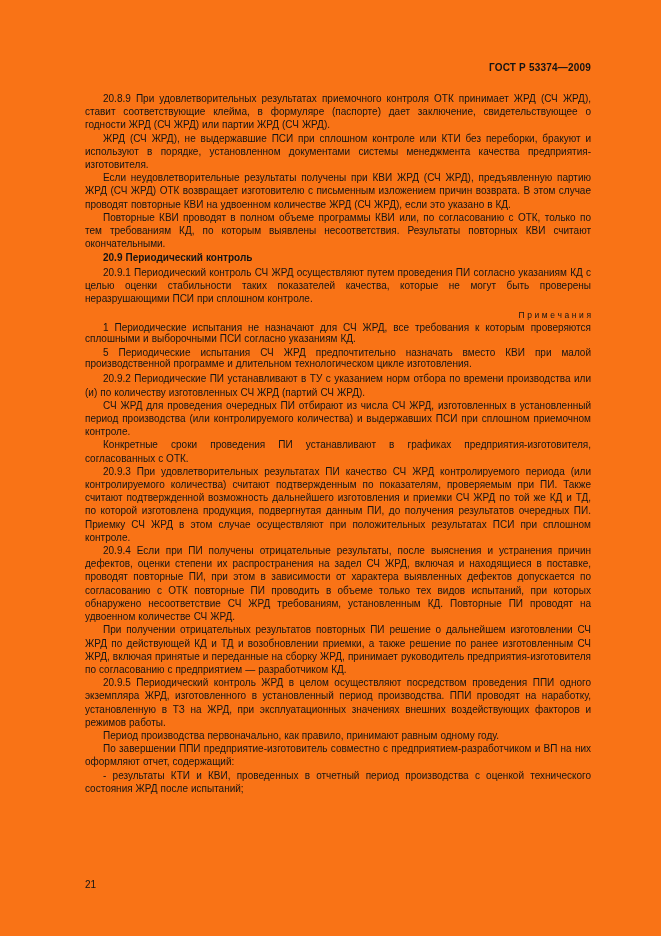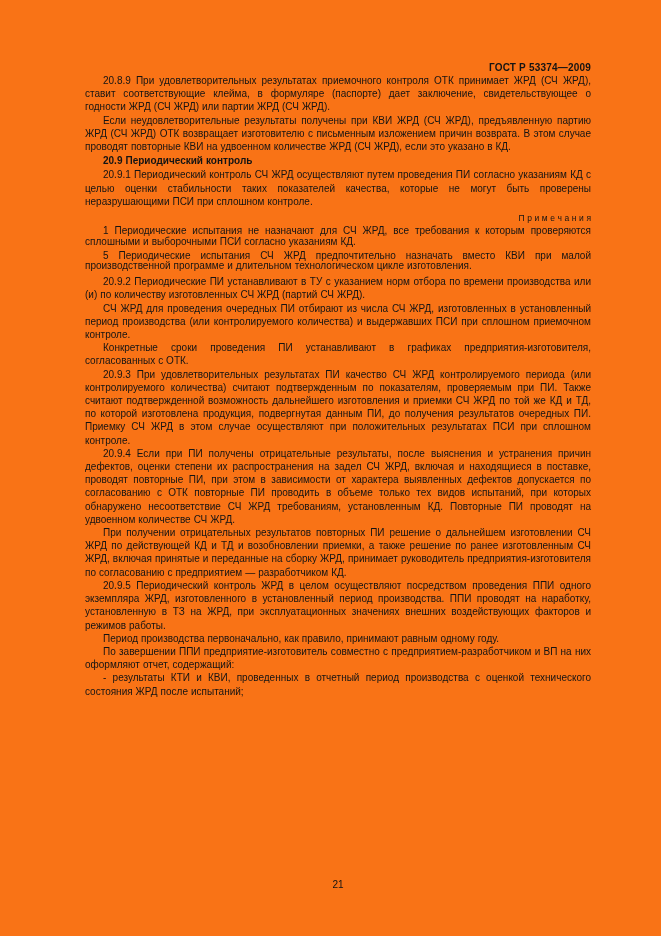--- a/index.html
+++ b/index.html
@@ -18,21 +18,21 @@
     top: 62px;
     left: 85px;
     width: 506px;
     text-align: right;
     font-size: 10px;
     font-weight: bold;
     letter-spacing: 0.2px;
   }
   .content {
     position: absolute;
-    top: 74px;
+    top: 92px;
     left: 85px;
     width: 506px;
   }
   .para {
     margin: 0;
     font-size: 10px;
     line-height: 13.2px;
     text-align: justify;
     text-indent: 18px;
     word-spacing: 0.2px;
@@ -54,34 +54,36 @@
     font-size: 10px;
     line-height: 10.8px;
     margin-bottom: 3px;
   }
   .para.note:last-of-type { margin-bottom: 0; }
   .page-footer {
     position: absolute;
     bottom: 46px;
     left: 85px;
     width: 506px;
-    text-align: center;
+    text-align: left;
     font-size: 10px;
   }
 </style>
 </head>
 <body>
 
 <div class="page">
   <div class="doc-header">
     <span>ГОСТ Р 53374—2009</span>
   </div>
   <div class="content" id="content">
       <p class="para body">20.8.9 При удовлетворительных результатах приемочного контроля ОТК принимает ЖРД (СЧ ЖРД), ставит соответствующие клейма, в формуляре (паспорте) дает заключение, свидетельствующее о годности ЖРД (СЧ ЖРД) или партии ЖРД (СЧ ЖРД).</p>
+      <p class="para body">ЖРД (СЧ ЖРД), не выдержавшие ПСИ при сплошном контроле или КТИ без переборки, бракуют и используют в порядке, установленном документами системы менеджмента качества предприятия-изготовителя.</p>
       <p class="para body">Если неудовлетворительные результаты получены при КВИ ЖРД (СЧ ЖРД), предъявленную партию ЖРД (СЧ ЖРД) ОТК возвращает изготовителю с письменным изложением причин возврата. В этом случае проводят повторные КВИ на удвоенном количестве ЖРД (СЧ ЖРД), если это указано в КД.</p>
+      <p class="para body">Повторные КВИ проводят в полном объеме программы КВИ или, по согласованию с ОТК, только по тем требованиям КД, по которым выявлены несоответствия. Результаты повторных КВИ считают окончательными.</p>
       <p class="para heading">20.9 Периодический контроль</p>
       <p class="para body">20.9.1 Периодический контроль СЧ ЖРД осуществляют путем проведения ПИ согласно указаниям КД с целью оценки стабильности таких показателей качества, которые не могут быть проверены неразрушающими ПСИ при сплошном контроле.</p>
       <p class="para note-header">П р и м е ч а н и я</p>
       <p class="para note">1 Периодические испытания не назначают для СЧ ЖРД, все требования к которым проверяются сплошными и выборочными ПСИ согласно указаниям КД.</p>
       <p class="para note">5 Периодические испытания СЧ ЖРД предпочтительно назначать вместо КВИ при малой производственной программе и длительном технологическом цикле изготовления.</p>
       <p class="para body">20.9.2 Периодические ПИ устанавливают в ТУ с указанием норм отбора по времени производства или (и) по количеству изготовленных СЧ ЖРД (партий СЧ ЖРД).</p>
       <p class="para body">СЧ ЖРД для проведения очередных ПИ отбирают из числа СЧ ЖРД, изготовленных в установленный период производства (или контролируемого количества) и выдержавших ПСИ при сплошном приемочном контроле.</p>
       <p class="para body">Конкретные сроки проведения ПИ устанавливают в графиках предприятия-изготовителя, согласованных с ОТК.</p>
       <p class="para body">20.9.3 При удовлетворительных результатах ПИ качество СЧ ЖРД контролируемого периода (или контролируемого количества) считают подтвержденным по показателям, проверяемым при ПИ. Также считают подтвержденной возможность дальнейшего изготовления и приемки СЧ ЖРД по той же КД и ТД, по которой изготовлена продукция, подвергнутая данным ПИ, до получения результатов очередных ПИ. Приемку СЧ ЖРД в этом случае осуществляют при положительных результатах ПСИ при сплошном контроле.</p>
       <p class="para body">20.9.4 Если при ПИ получены отрицательные результаты, после выяснения и устранения причин дефектов, оценки степени их распространения на задел СЧ ЖРД, включая и находящиеся в поставке, проводят повторные ПИ, при этом в зависимости от характера выявленных дефектов допускается по согласованию с ОТК повторные ПИ проводить в объеме только тех видов испытаний, при которых обнаружено несоответствие СЧ ЖРД требованиям, установленным КД. Повторные ПИ проводят на удвоенном количестве СЧ ЖРД.</p>

